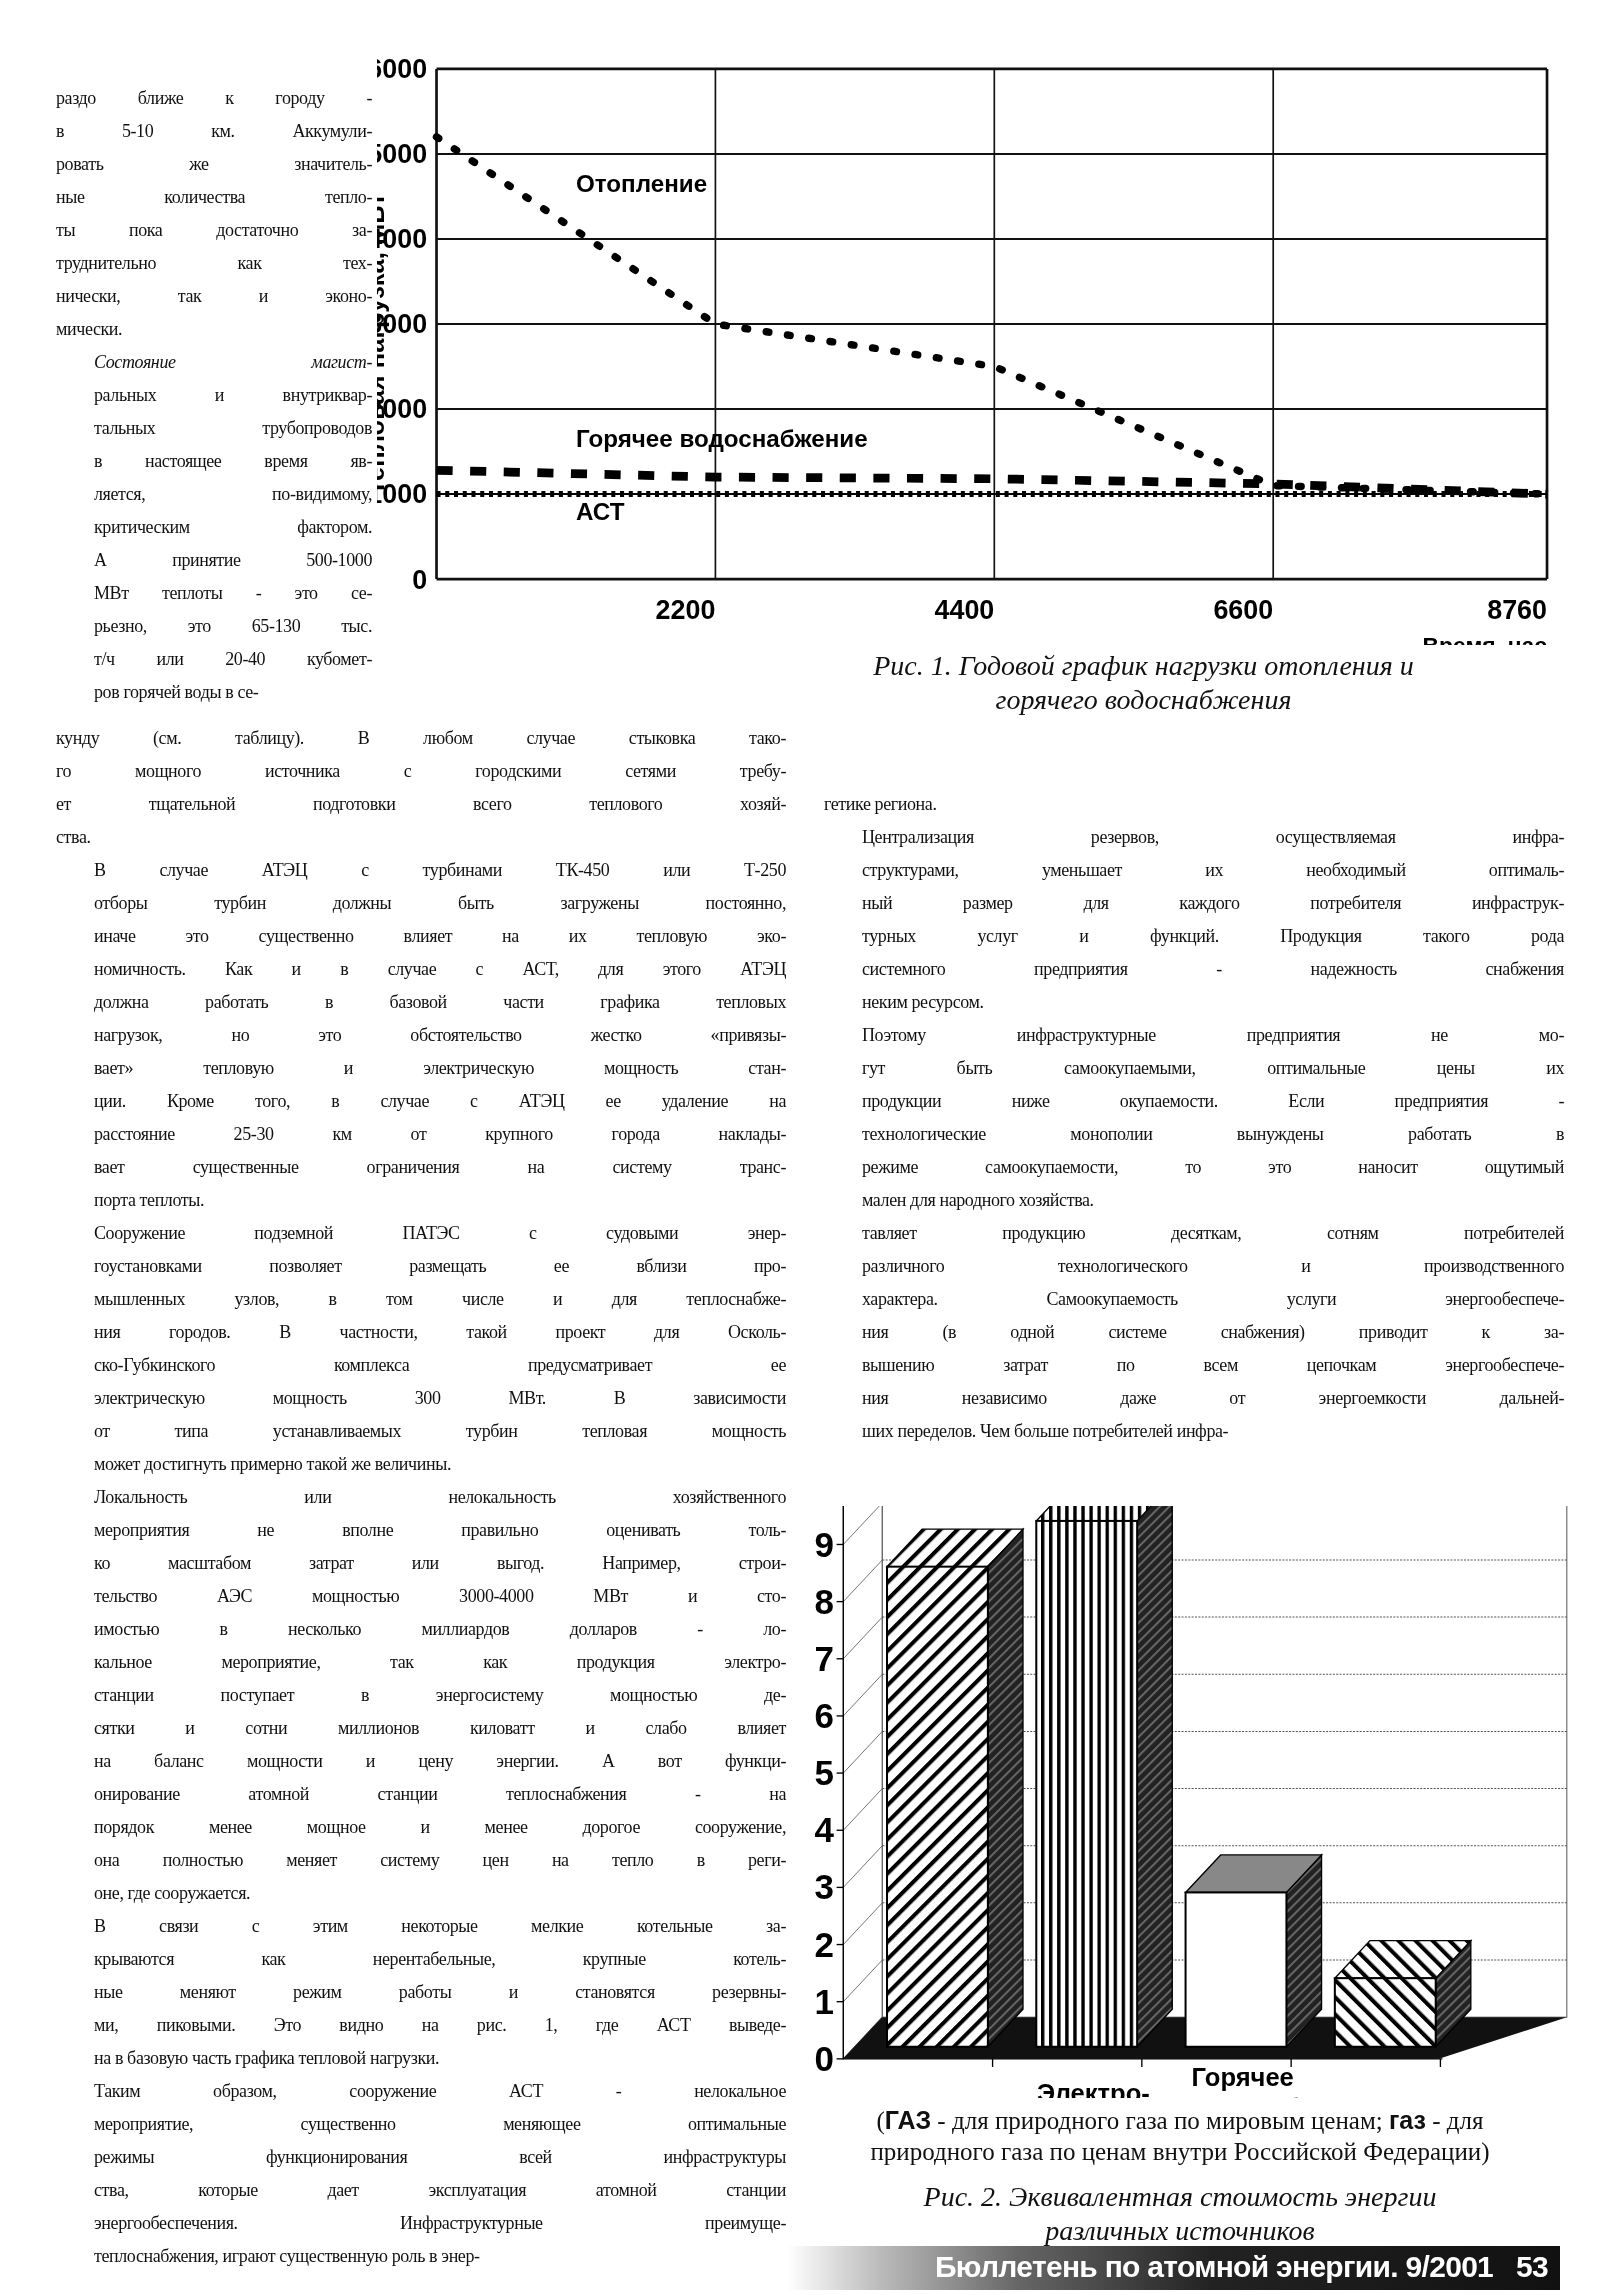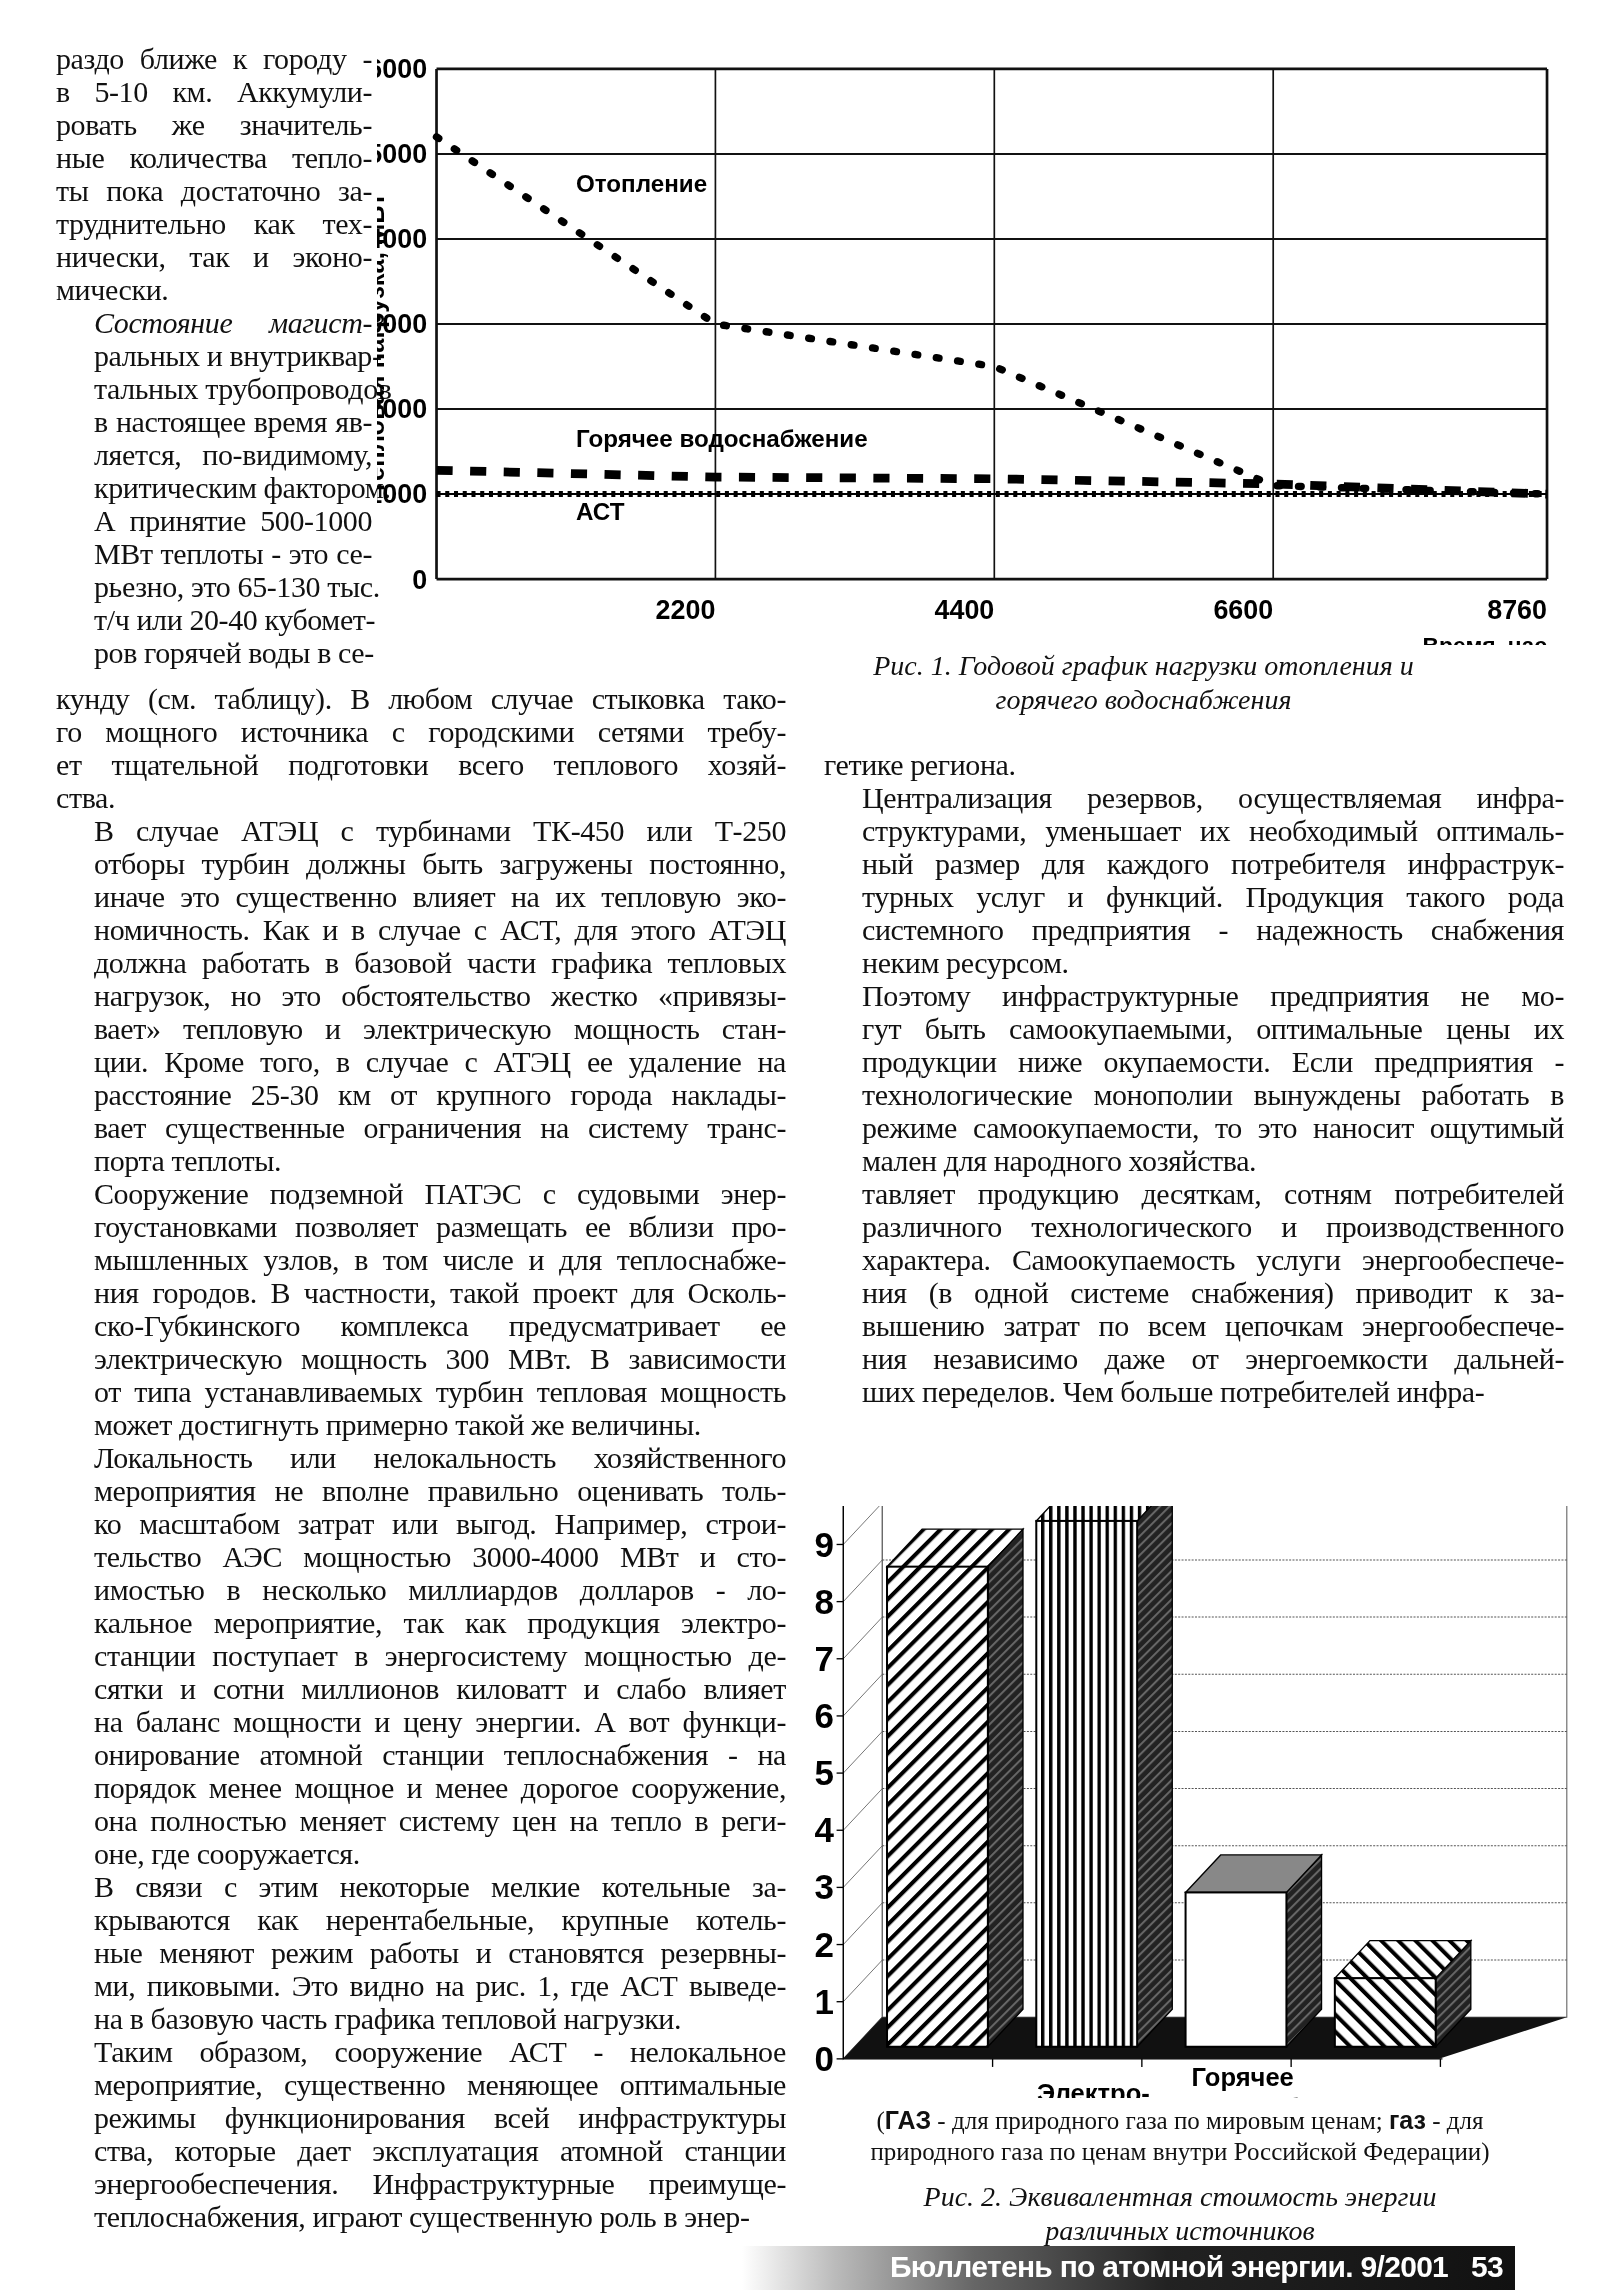--- a/index.html
+++ b/index.html
@@ -1,29 +1,29 @@
 <!DOCTYPE html>
 <html style="font-size:10.8px"><head>
 <meta charset="utf-8">
 <style>
   html,body{margin:0;padding:0;background:#fff;}
   body{width:1614px;height:2295px;position:relative;overflow:hidden;color:#111;
        font-family:"Liberation Serif","DejaVu Serif",serif;}
-  .col{position:absolute;font-size:30px;line-height:33px;text-align:justify;
-       font-family:"Liberation Serif",serif;letter-spacing:-0.4px;}
+  .col{position:absolute;font-size:18px;line-height:33px;text-align:justify;
+       font-family:"Liberation Serif",serif;letter-spacing:-0.4px;margin-top:40px;}
   .col p{margin:0;text-indent:0;}
   .col p.ind{text-indent:38px;}
   .col p .line{display:block;text-align:justify;text-align-last:justify;white-space:nowrap;}
   .col p .line.last{text-align-last:left;}
   .caption{position:absolute;font-style:italic;font-size:28px;line-height:34px;text-align:center;
            font-family:"Liberation Serif",serif;}
   .note{position:absolute;font-size:25px;line-height:31px;font-family:"Liberation Serif",serif;text-align:center;}
   .note b{font-family:"Liberation Sans",sans-serif;}
   svg text{font-family:"Liberation Sans","DejaVu Sans",sans-serif;font-weight:bold;}
-  .footer{position:absolute;left:742px;top:2246px;width:773px;height:44px;
+  .footer{position:absolute;left:787px;top:2246px;width:773px;height:44px;
           background:linear-gradient(90deg,#fff 0%,#bbb 12%,#666 30%,#222 55%,#111 100%);}
   .footer span{position:absolute;right:12px;top:4px;color:#fff;font-weight:bold;font-size:30px;
           font-family:"Liberation Sans",sans-serif;letter-spacing:-0.7px;}
 </style>
 </head>
 <body>
 
 <div class="col" style="left:56px;top:42px;width:316px;" id="leftNarrow">
     <p>
       <span class="line">раздо ближе к городу -</span>

